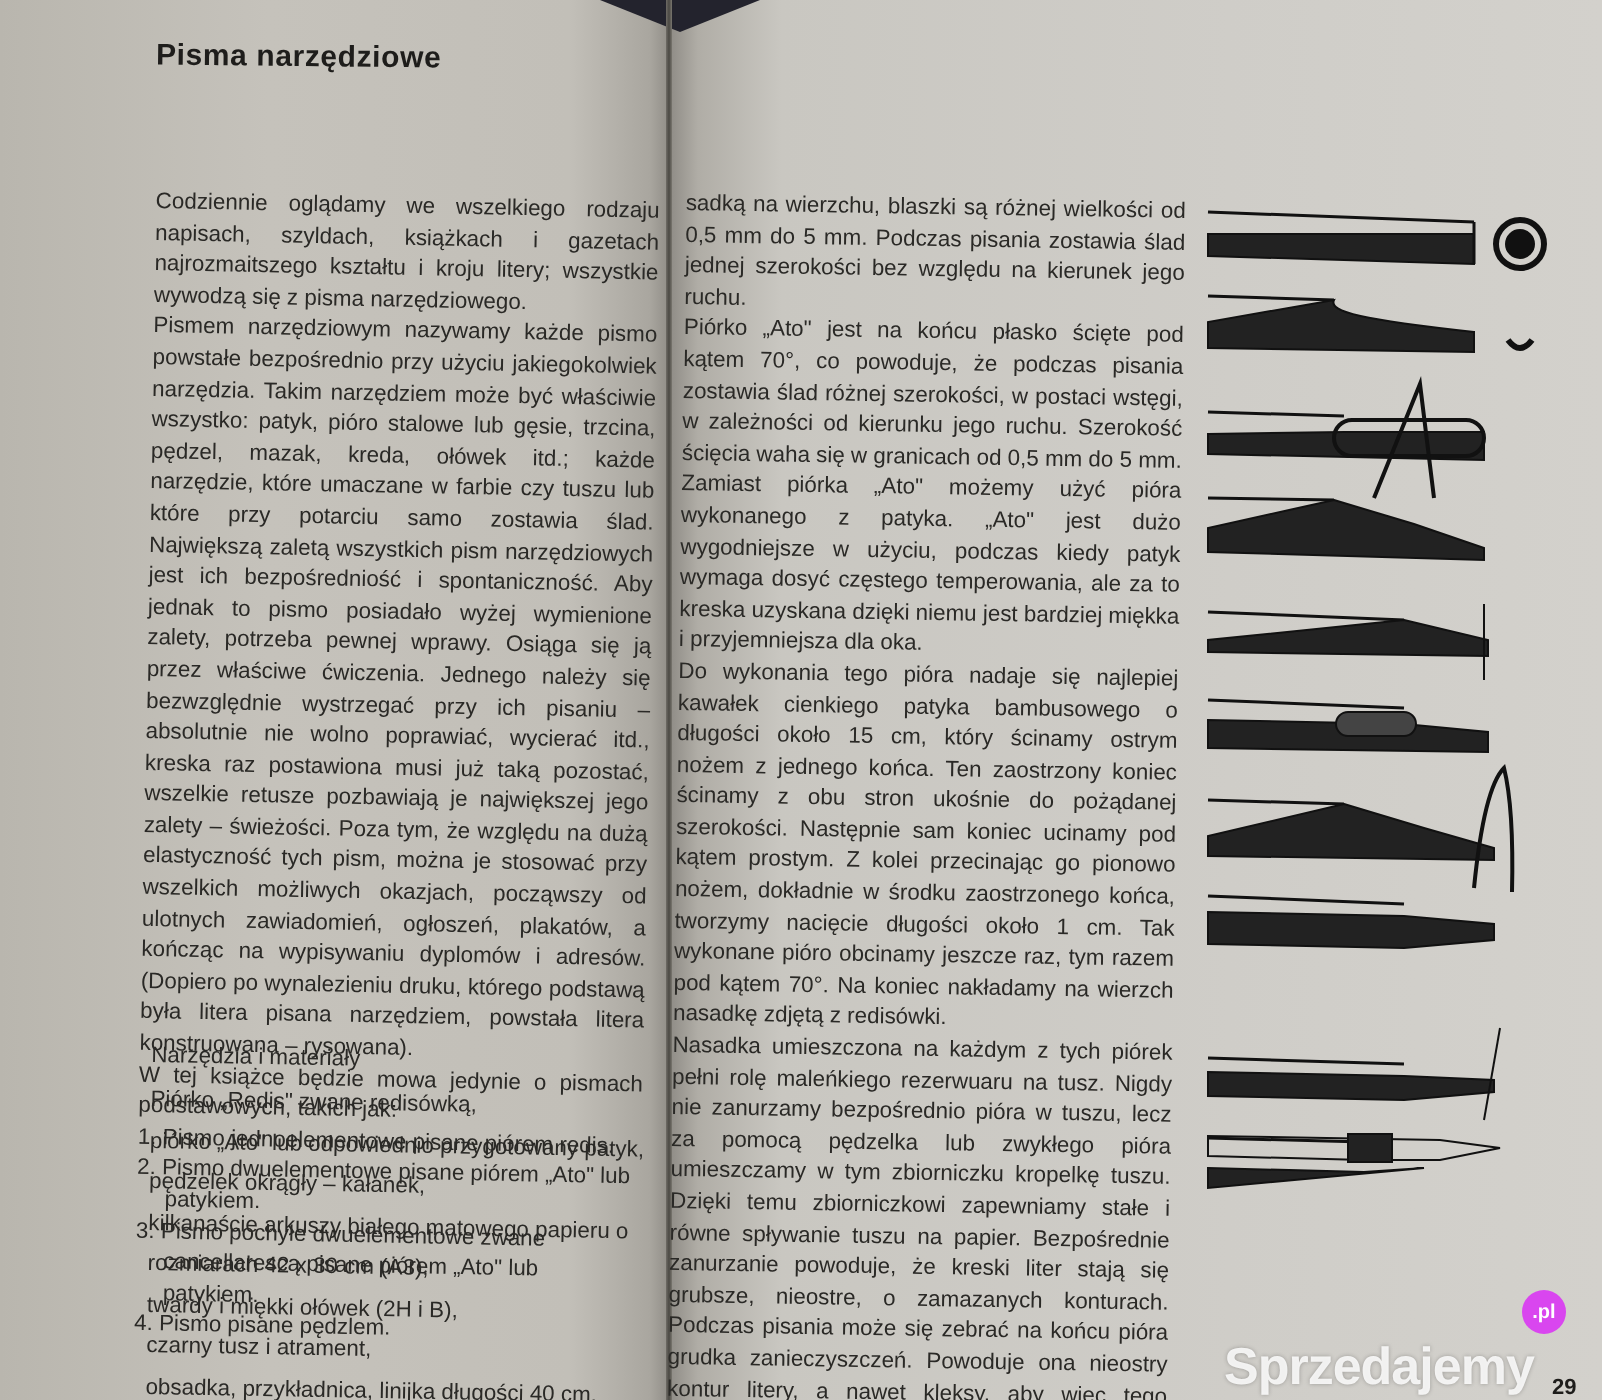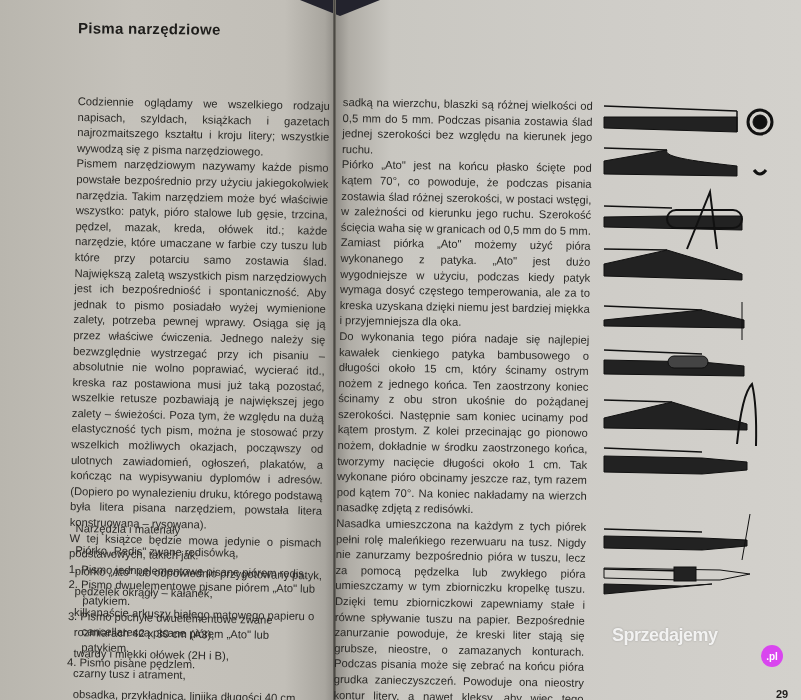--- a/index.html
+++ b/index.html
@@ -37,22 +37,22 @@
   .col-right { left: 343px; top: 95px; width: 250px; transform: rotate(0.9deg); transform-origin: left top; }
   .para { margin: 0; text-align: justify; }
   .list { margin: 0; padding: 0 0 0 0; list-style: none; }
   .list li { padding-left: 14px; text-indent: -14px; }
   .section-head { margin-top: 14px; margin-bottom: 6px; }
   .mat-list { margin: 0; padding: 0; list-style: none; }
   .mat-list li { line-height: 20.5px; }
   .lower-left { position: absolute; left: 76px; top: 508px; width: 252px; color: #2a2926; font-size: 11.2px; transform: rotate(1deg); transform-origin: left top; }
   .illus { position: absolute; left: 602px; top: 84px; width: 180px; height: 530px; }
   .watermark {
-    position: absolute; left: 612px; top: 625px;
-    font-size: 18px; font-weight: bold; color: rgba(255,255,255,0.85);
+    position: absolute; left: 612px; top: 668px;
+    font-size: 26px; font-weight: bold; color: rgba(255,255,255,0.85);
     text-shadow: 0 0 2px rgba(0,0,0,0.25); letter-spacing: -0.5px;
   }
   .wm-badge {
     position: absolute; left: 761px; top: 645px; width: 22px; height: 22px; border-radius: 50%;
     background: #d946ef; color: #fff; font-size: 10px; font-weight: bold;
     display: flex; align-items: center; justify-content: center;
   }
   .page-number {
     position: absolute; left: 776px; top: 688px; font-size: 11px; font-weight: bold; color: #1e1d1b;
   }

